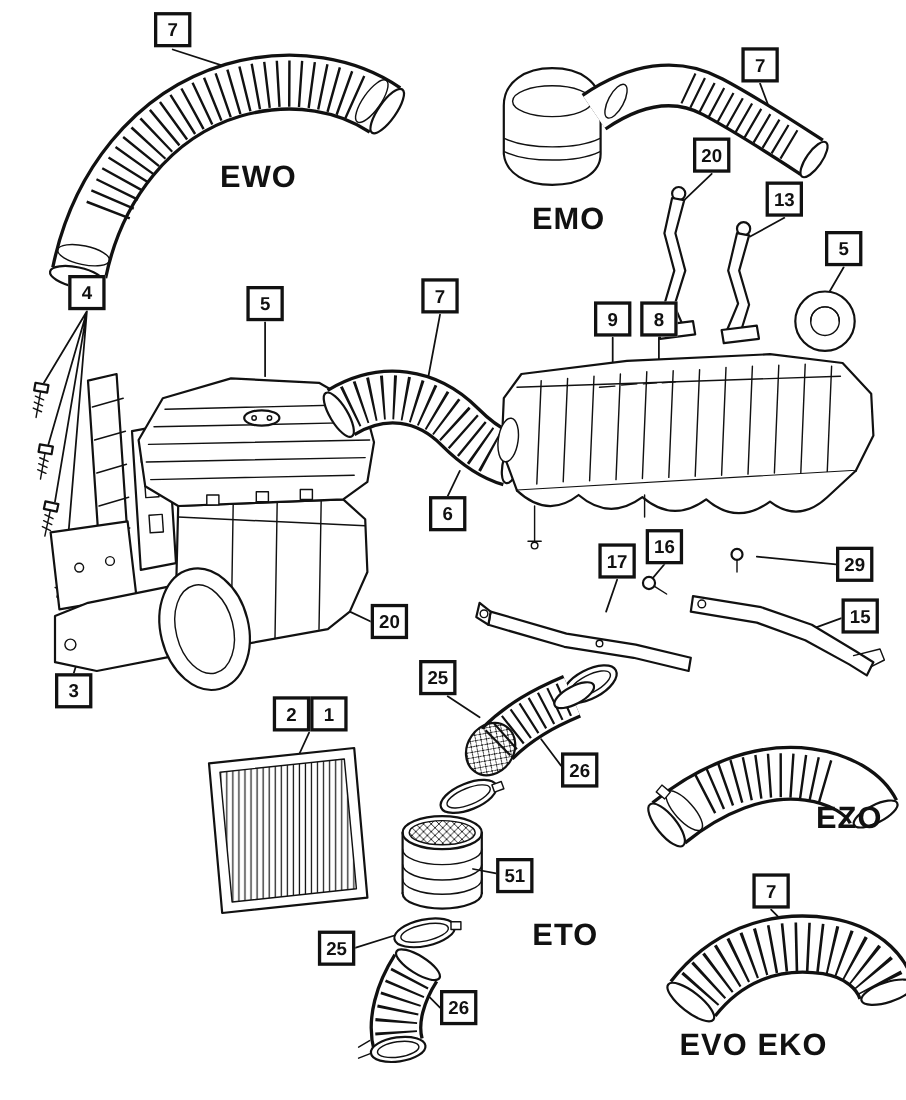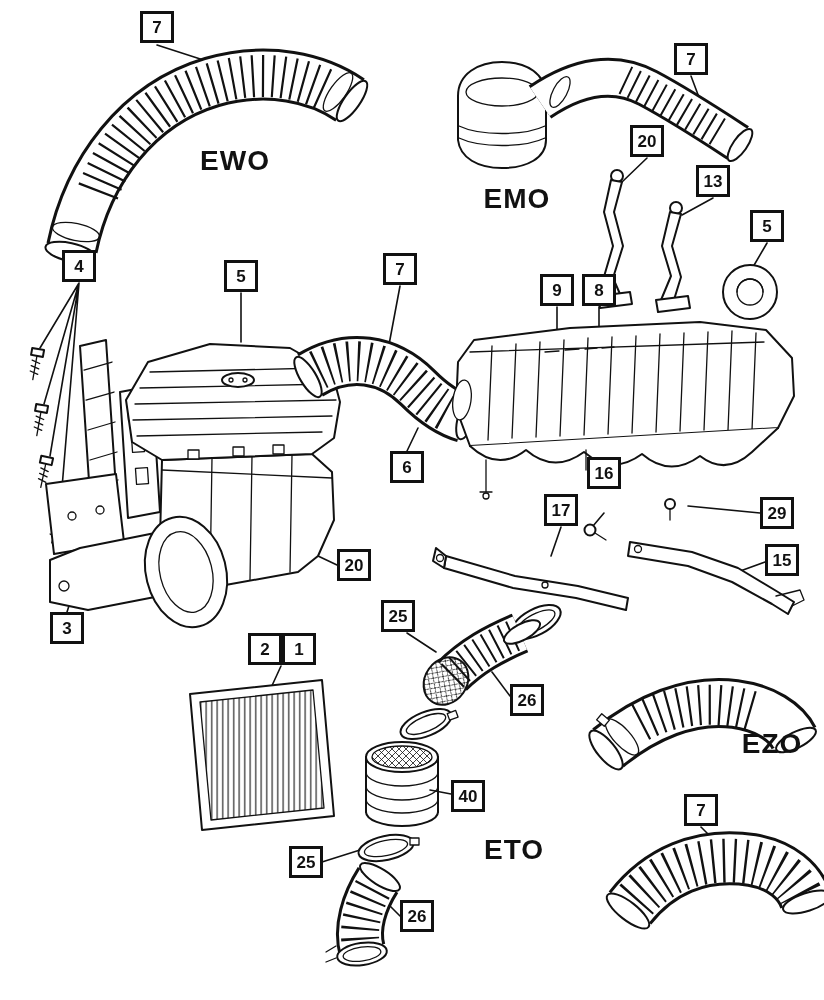--- a/index.html
+++ b/index.html
@@ -238,33 +238,34 @@
 <div class="callout" style="left:674px;top:43px">7</div>
 <div class="callout" style="left:630px;top:125px">20</div>
 <div class="callout" style="left:696px;top:165px">13</div>
 <div class="callout" style="left:750px;top:210px">5</div>
 <div class="callout" style="left:62px;top:250px">4</div>
 <div class="callout" style="left:224px;top:260px">5</div>
 <div class="callout" style="left:383px;top:253px">7</div>
 <div class="callout" style="left:540px;top:274px">9</div>
 <div class="callout" style="left:582px;top:274px">8</div>
 <div class="callout" style="left:390px;top:451px">6</div>
-<div class="callout" style="left:587px;top:457px">16</div>
+<div class="callout" style="left:587px;top:481px">16</div>
 <div class="callout" style="left:544px;top:494px">17</div>
 <div class="callout" style="left:760px;top:497px">29</div>
 <div class="callout" style="left:765px;top:544px">15</div>
 <div class="callout" style="left:337px;top:549px">20</div>
 <div class="callout" style="left:50px;top:612px">3</div>
 <div class="callout" style="left:248px;top:633px">2</div>
 <div class="callout" style="left:282px;top:633px">1</div>
 <div class="callout" style="left:381px;top:600px">25</div>
 <div class="callout" style="left:510px;top:684px">26</div>
-<div class="callout" style="left:451px;top:780px">40</div>
+<div class="callout" style="left:451px;top:780px">51</div>
 <div class="callout" style="left:289px;top:846px">25</div>
 <div class="callout" style="left:400px;top:900px">26</div>
 <div class="callout" style="left:684px;top:794px">7</div>
 
 <div class="glabel" style="left:235px;top:161px">EWO</div>
 <div class="glabel" style="left:517px;top:199px">EMO</div>
 <div class="glabel" style="left:772px;top:744px">EZO</div>
 <div class="glabel" style="left:514px;top:850px">ETO</div>
+<div class="glabel" style="left:685px;top:950px">EVO EKO</div>
 
 </div>
 
 </body></html>

